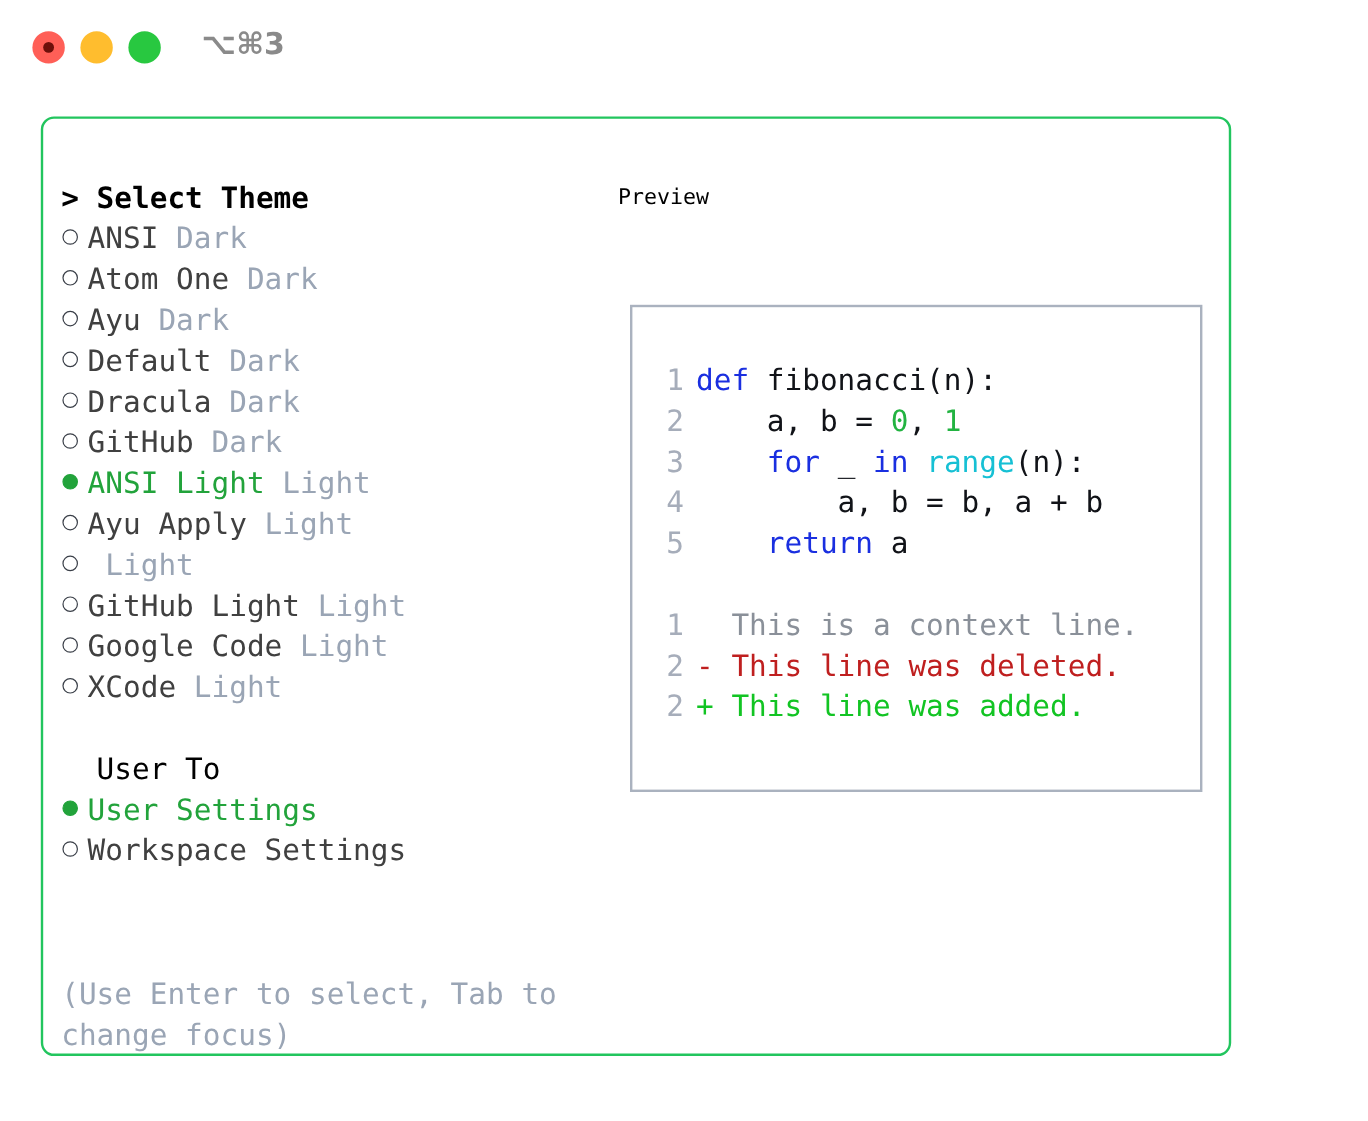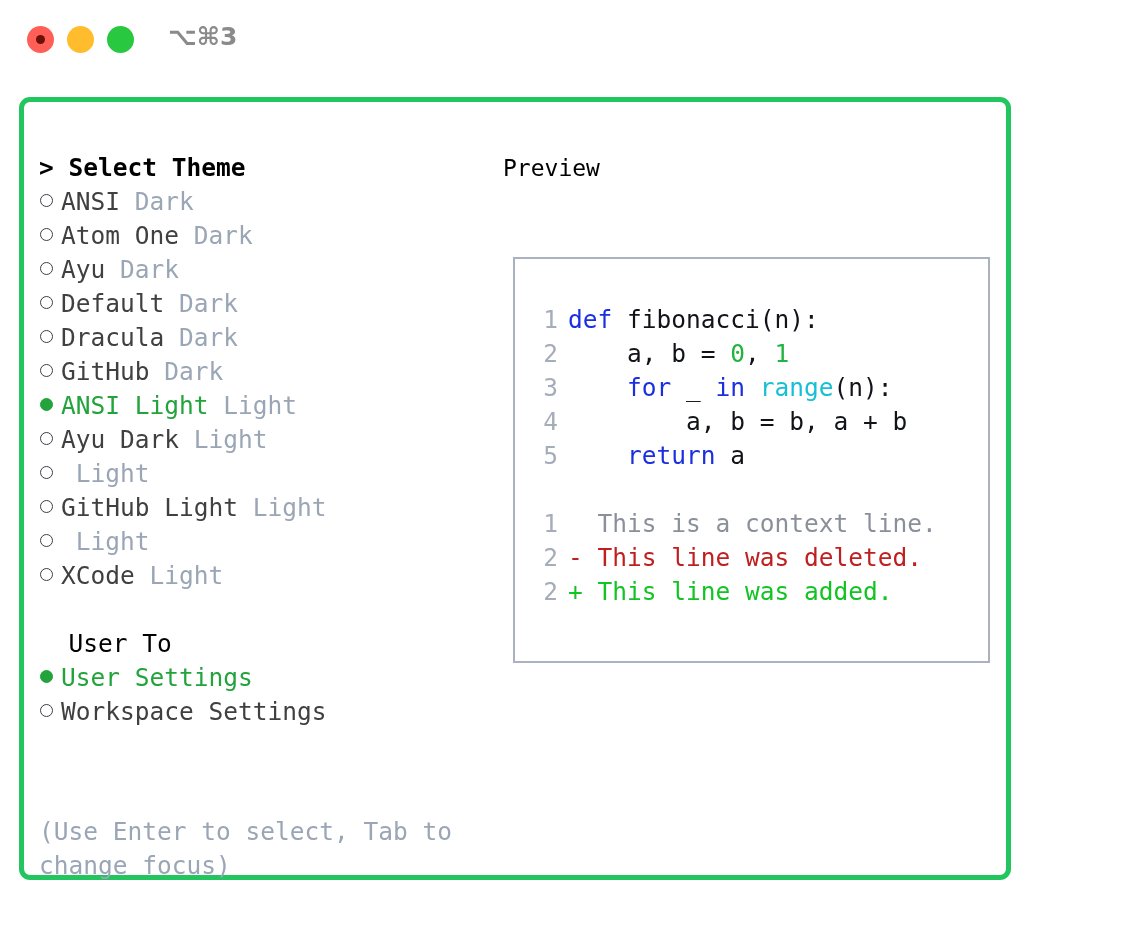--- a/index.html
+++ b/index.html
@@ -66,25 +66,25 @@
     font-size: 25px;
     font-weight: bold;
     color: #8a8a8a;
     letter-spacing: 0px;
     font-family: "DejaVu Sans", "Liberation Sans", sans-serif;
   }
 
   
   .dialog {
     position: absolute;
-    left: 19px;
+    left: 34px;
     top: 97px;
     width: 992px;
     height: 783px;
-    border: 5px solid #22c55e;
+    border: 2px solid #22c55e;
     border-radius: 11px;
     box-sizing: border-box;
     background: #ffffff;
   }
 
   .cols {
     position: absolute;
     left: 0; top: 0;
     width: 100%;
     height: 100%;
@@ -148,21 +148,21 @@
   }
 
   
   .right {
     position: absolute;
     left: 479px;
     top: 49px;
     width: 500px;
   }
   .preview-title {
-    font-size: 23px;
+    font-size: 18px;
     line-height: 34px;
     color: #000000;
   }
   .preview-panel {
     position: absolute;
     left: 10px;
     top: 106px;
     width: 477px;
     height: 406px;
     border: 2px solid #aab2bf;
@@ -215,24 +215,24 @@
       <div class="left">
         <div class="section-head bold">&gt; Select Theme</div>
         <div id="theme-options">
             <div class="opt"><span class="bullet off"><i></i></span><span class="opt-name">ANSI</span><span class="opt-variant"> Dark</span></div>
             <div class="opt"><span class="bullet off"><i></i></span><span class="opt-name">Atom One</span><span class="opt-variant"> Dark</span></div>
             <div class="opt"><span class="bullet off"><i></i></span><span class="opt-name">Ayu</span><span class="opt-variant"> Dark</span></div>
             <div class="opt"><span class="bullet off"><i></i></span><span class="opt-name">Default</span><span class="opt-variant"> Dark</span></div>
             <div class="opt"><span class="bullet off"><i></i></span><span class="opt-name">Dracula</span><span class="opt-variant"> Dark</span></div>
             <div class="opt"><span class="bullet off"><i></i></span><span class="opt-name">GitHub</span><span class="opt-variant"> Dark</span></div>
             <div class="opt"><span class="bullet on"><i></i></span><span class="opt-name sel">ANSI Light</span><span class="opt-variant"> Light</span></div>
-            <div class="opt"><span class="bullet off"><i></i></span><span class="opt-name">Ayu Dark</span><span class="opt-variant"> Light</span></div>
+            <div class="opt"><span class="bullet off"><i></i></span><span class="opt-name">Ayu Apply</span><span class="opt-variant"> Light</span></div>
             <div class="opt"><span class="bullet off"><i></i></span><span class="opt-variant"> Light</span></div>
             <div class="opt"><span class="bullet off"><i></i></span><span class="opt-name">GitHub Light</span><span class="opt-variant"> Light</span></div>
-            <div class="opt"><span class="bullet off"><i></i></span><span class="opt-variant"> Light</span></div>
+            <div class="opt"><span class="bullet off"><i></i></span><span class="opt-name">Google Code</span><span class="opt-variant"> Light</span></div>
             <div class="opt"><span class="bullet off"><i></i></span><span class="opt-name">XCode</span><span class="opt-variant"> Light</span></div>
           </div>
         <div class="gap"></div>
         <div class="section-head">  User To</div>
         <div id="apply-options">
             <div class="opt"><span class="bullet on"><i></i></span><span class="opt-name sel">User Settings</span></div>
             <div class="opt"><span class="bullet off"><i></i></span><span class="opt-name">Workspace Settings</span></div>
           </div>
       </div>
 

